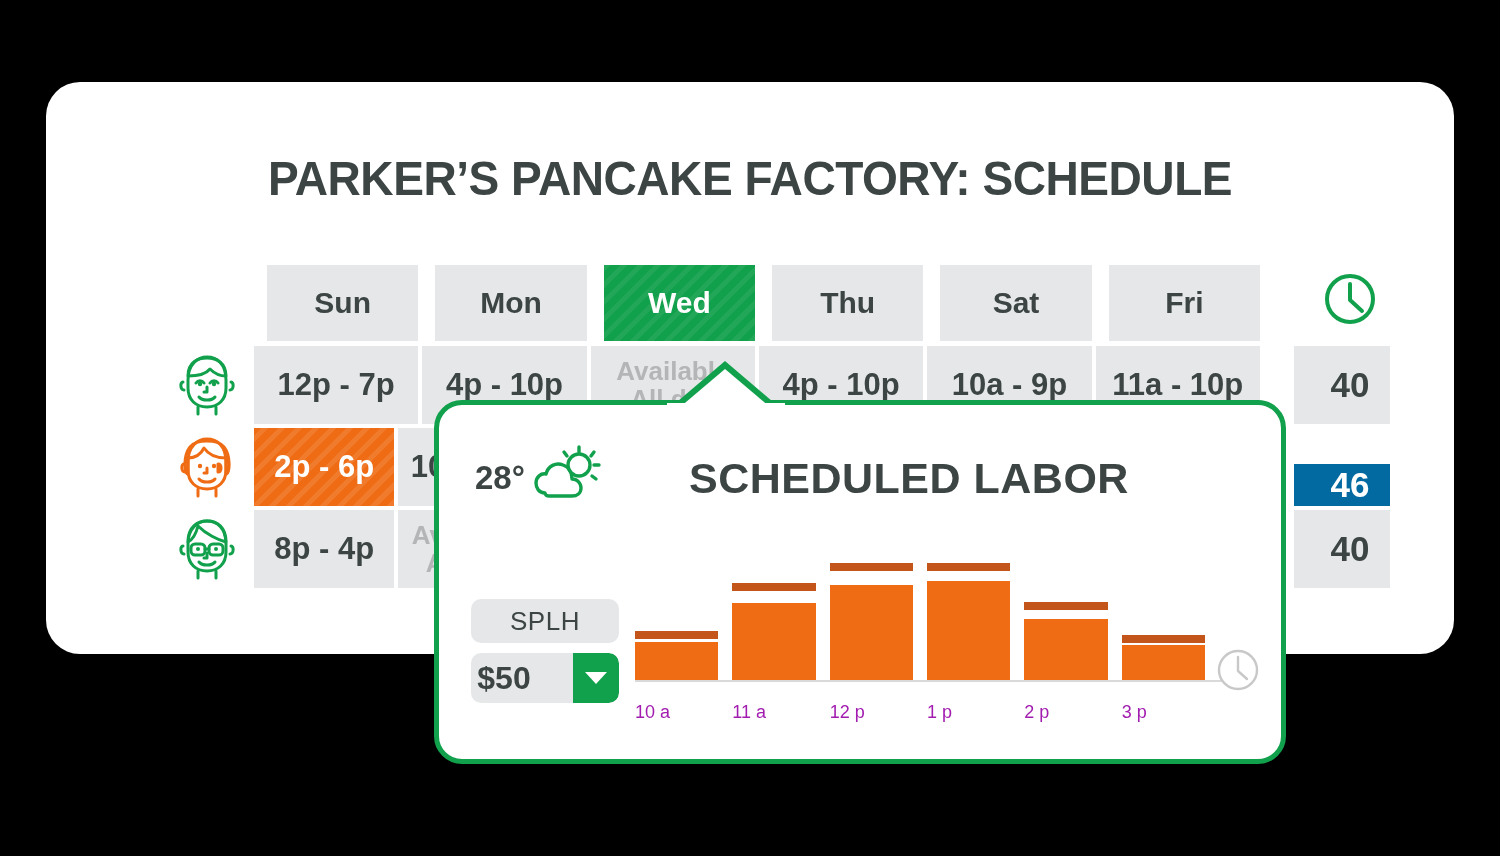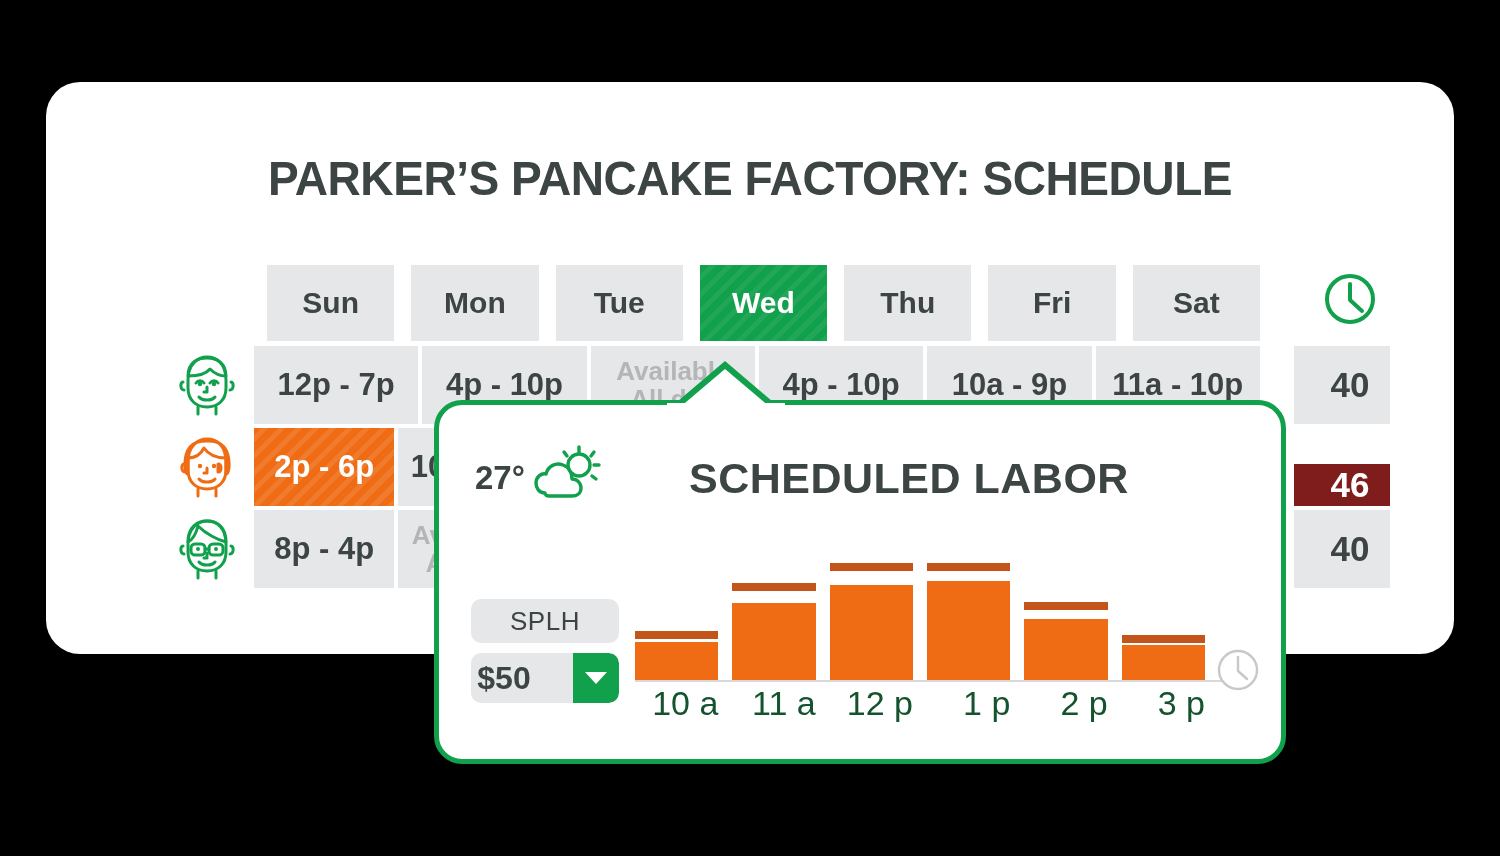--- a/index.html
+++ b/index.html
@@ -130,21 +130,21 @@
     background: #e6e7e8;
     display: flex;
     align-items: center;
     justify-content: center;
     font-size: 35px;
     font-weight: 700;
     color: #3c4544;
     padding-left: 16px;
   }
   .total-cell.highlight {
-    background: #7f1d1d;
+    background: #0369a1;
     color: #ffffff;
     margin-top: 36px;
   }
   .total-cell.icon-cell {
     background: transparent;
   }
 
   
   .popup {
     position: absolute;
@@ -320,23 +320,23 @@
   .axis-labels {
     position: absolute;
     left: 0;
     bottom: 4px;
     width: 570px;
     display: flex;
     gap: 14px;
   }
   .axis-label {
     flex: 1 1 0;
-    text-align: right;
-    font-size: 34px;
-    color: #14532d;
+    text-align: left;
+    font-size: 18px;
+    color: #a21caf;
     font-weight: 400;
   }
   .chart-clock {
     position: absolute;
     right: -26px;
     bottom: 30px;
   }
 </style>
 </head>
 <body>
@@ -347,25 +347,24 @@
 
     <div class="page-title">PARKER’S PANCAKE FACTORY: SCHEDULE</div>
 
     <div class="grid-wrap">
 
       <div class="grid-row header-row">
         <div class="avatar-cell"></div>
 
         <div class="day-cell">Sun</div>
         <div class="day-cell">Mon</div>
-        <div class="day-cell">Tue</div>
         <div class="day-cell today">Wed</div>
         <div class="day-cell">Thu</div>
+        <div class="day-cell">Sat</div>
         <div class="day-cell">Fri</div>
-        <div class="day-cell">Sat</div>
 
         <div class="total-spacer"></div>
         <div class="total-cell icon-cell">
           <span>
             <svg width="56" height="56" viewBox="0 0 56 56">
               <circle cx="28" cy="28" r="23" fill="none" stroke="#11a04b" stroke-width="4"></circle>
               <path d="M28 13 L28 29 L40 40" fill="none" stroke="#11a04b" stroke-width="4" stroke-linecap="round" stroke-linejoin="round"></path>
             </svg>
           </span>
         </div>
@@ -461,21 +460,21 @@
     </div>
   </div>
 
   <div class="popup">
     <div class="popup-arrow-outer"></div>
     <div class="popup-arrow-inner"></div>
     <div class="popup-arrow-mask"></div>
 
     <div class="popup-header">
       <div class="weather">
-        <span class="weather-temp">27°</span>
+        <span class="weather-temp">28°</span>
         <span>
           <svg width="78" height="66" viewBox="0 0 78 66">
             <g fill="none" stroke="#11a04b" stroke-width="3.4" stroke-linecap="round" stroke-linejoin="round">
               <circle cx="48" cy="22" r="11"></circle>
               <path d="M48 4 L48 9"></path>
               <path d="M63 9 L60 13"></path>
               <path d="M68 22 L63 22"></path>
               <path d="M65 36 L61 33"></path>
               <path d="M33 9 L36 13"></path>
               <path d="M14 50 C8 50, 5 45, 5 40 C5 34, 10 30, 15 31 C17 23, 25 19, 32 22 C38 24, 41 30, 41 36 C46 36, 50 40, 50 45 C50 50, 46 53, 41 53 L18 53 C16 53, 14 52, 14 50 Z"></path>

